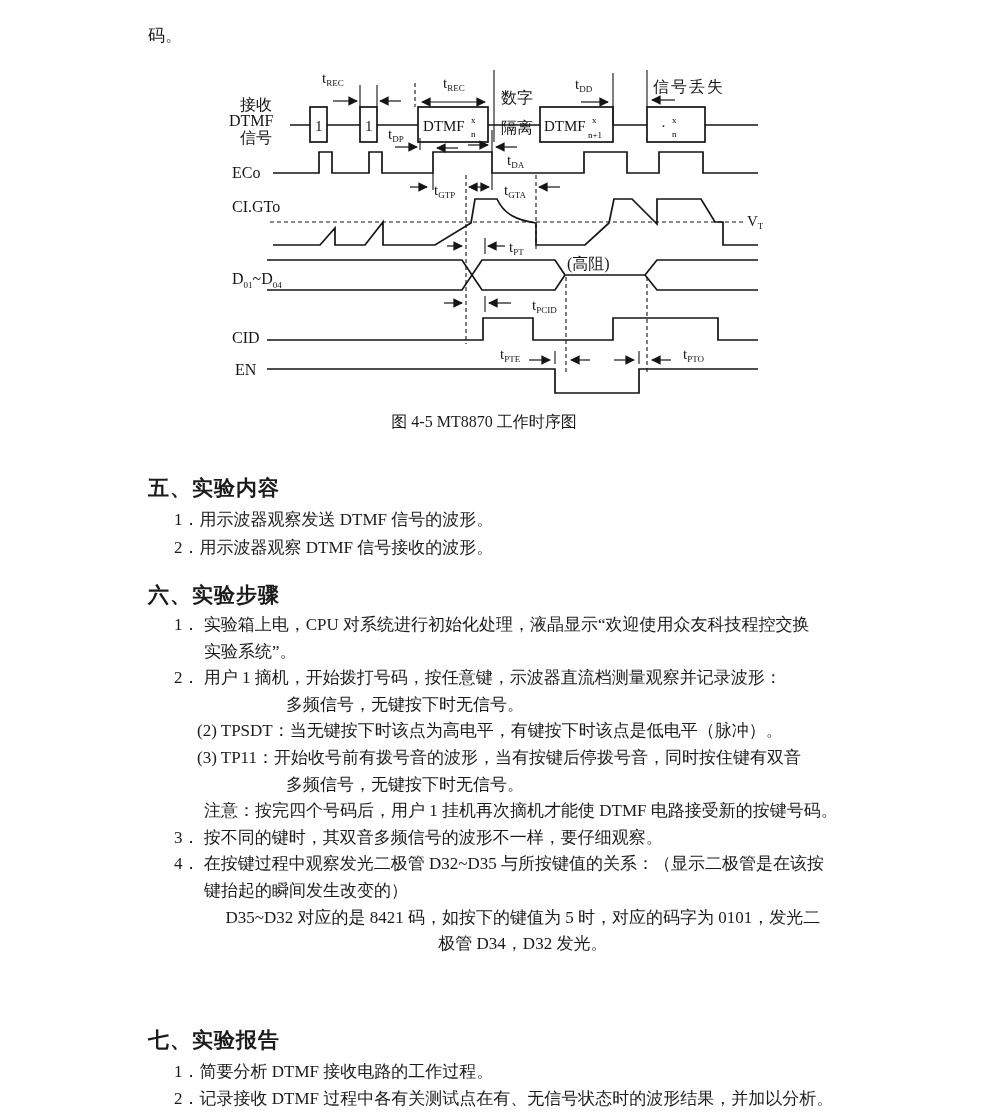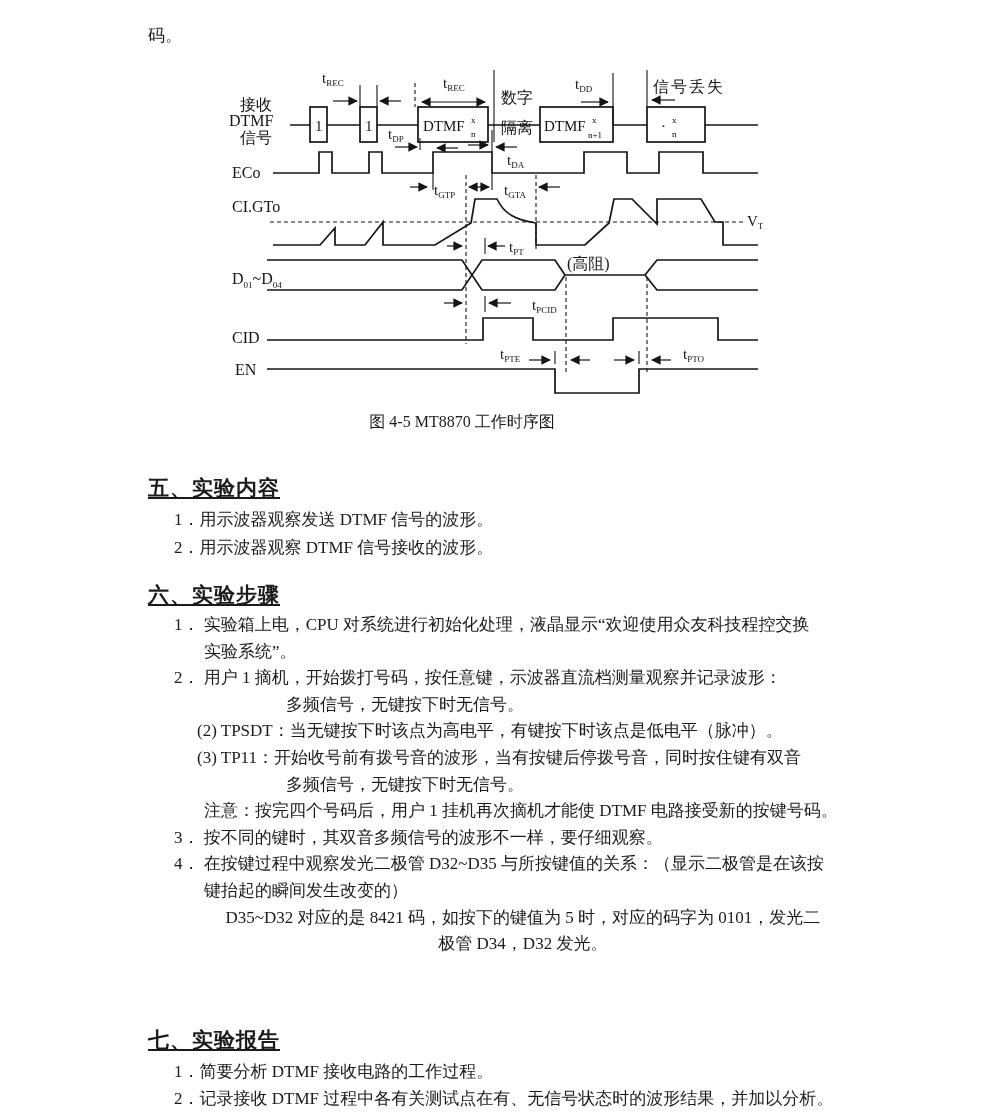--- a/index.html
+++ b/index.html
@@ -1,21 +1,21 @@
 <!DOCTYPE html>
 <html><head>
 <meta charset="utf-8">
 <style>
   html,body{margin:0;padding:0;background:#ffffff;}
   .page{position:relative;width:991px;height:1117px;background:#fff;overflow:hidden;
         font-family:"Liberation Serif","DejaVu Serif",serif;color:#1b1b1b;}
   .lead{position:absolute;left:148px;top:24px;font-size:17px;}
   .fig-wrap{position:absolute;left:228px;top:62px;width:535px;height:345px;}
-  .caption{position:absolute;left:132px;top:412px;width:660px;text-align:center;font-size:16px;}
-  .h2{position:absolute;left:148px;font-size:21px;font-weight:700;letter-spacing:1px;text-decoration:underline;}
+  .caption{position:absolute;left:154px;top:412px;width:660px;text-align:center;font-size:16px;}
+  .h2{position:absolute;left:148px;font-size:21px;font-weight:700;letter-spacing:1px;}
   .h5{top:474px;} .h6{top:581px;text-align:center;} .h7{top:1026px;}
   .blk{position:absolute;left:134px;font-size:17px;white-space:nowrap;}
   .s5{top:506px;line-height:28px;} .s6{top:612px;line-height:26.6px;} .s7{top:1059px;line-height:26.6px;}
   .ind1{padding-left:40px;} .ind2{padding-left:70px;} .ind2a{padding-left:63px;}
   .ind2b{padding-left:74px;text-align:center;} .ind3{padding-left:152px;}
   .note-b{font-weight:400;}
   
   svg{font-family:"Liberation Serif","DejaVu Serif",serif;}
   .wave{fill:none;stroke:#151515;stroke-width:1.7;stroke-linejoin:miter;}
   .busln{fill:none;stroke:#151515;stroke-width:1.7;}

